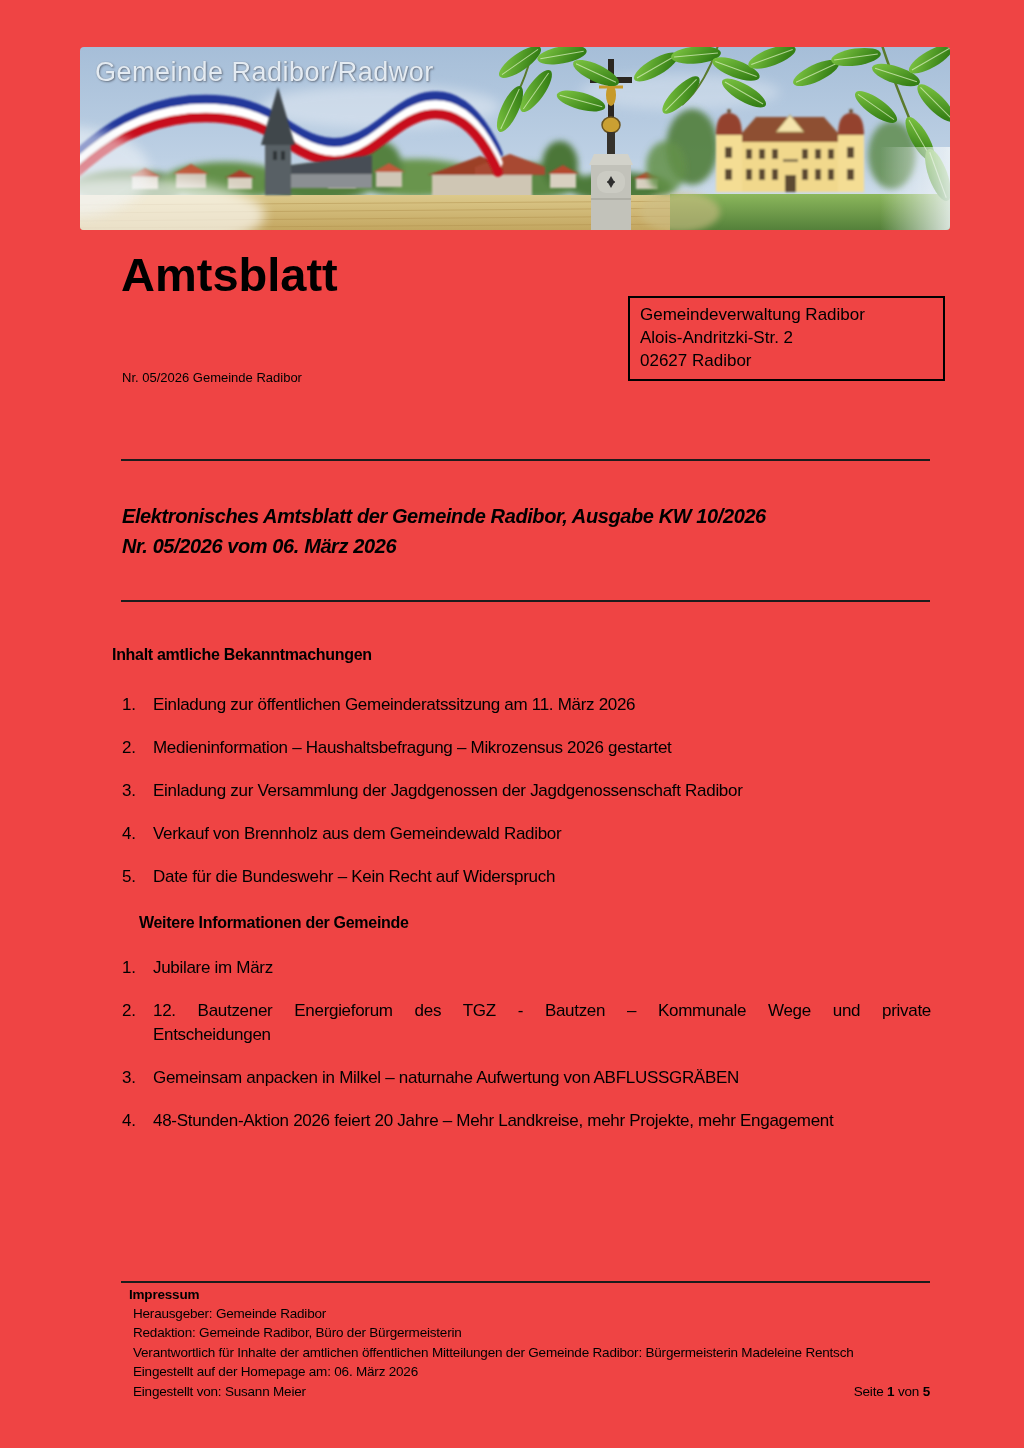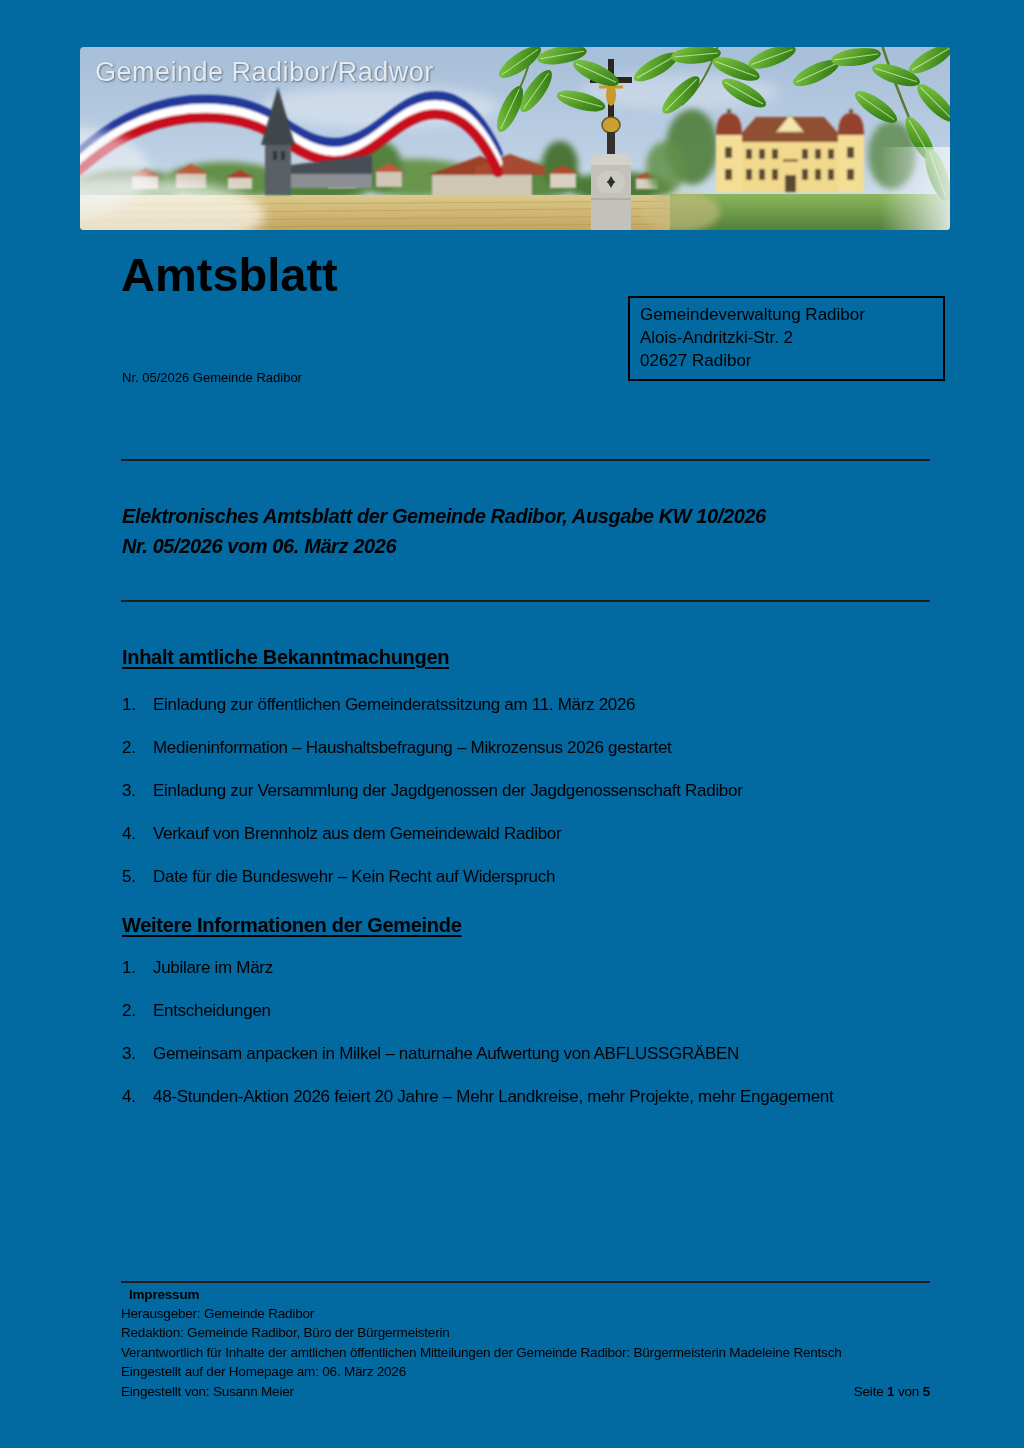--- a/index.html
+++ b/index.html
@@ -1,18 +1,18 @@
 <!DOCTYPE html>
 <html><head>
 <meta charset="utf-8">
 <style>
   * { margin:0; padding:0; box-sizing:border-box; }
   html,body { background:#ffffff; }
   body { font-family:"Liberation Sans","DejaVu Sans",sans-serif; color:#000; }
-  .page { position:relative; width:1024px; height:1448px; background:#0369a1; overflow:hidden; }
+  .page { position:relative; width:1024px; height:1448px; background:#ef4444; overflow:hidden; }
 
   
   .banner { position:absolute; left:80px; top:47px; width:870px; height:183px;
             border-radius:4px; overflow:hidden; }
   .banner svg { display:block; }
   .banner-title { position:absolute; left:15px; top:10px; font-size:27px;
                   color:#e4ebf2; letter-spacing:0.5px;
                   text-shadow:1px 1px 2px rgba(90,100,115,0.85), 0 0 1px rgba(120,130,140,0.6); }
 
   
@@ -25,42 +25,42 @@
 
   .rule { position:absolute; left:121px; width:809px; height:2px; background:#1c1c1c; }
   .rule-1 { top:459px; }
   .rule-2 { top:600px; }
 
   .edition-heading { position:absolute; left:122px; top:501px; width:809px;
                      font-size:20px; font-weight:bold; line-height:30px; letter-spacing:-0.4px;font-style:italic; }
 
   
   .cond { letter-spacing:-0.3px; }
-  .section-heading { position:absolute; left:122px; font-size:20px; font-weight:bold;
-                     text-decoration:underline; text-underline-offset:3px;
+  .section-heading { position:absolute; left:112px; font-size:16px; font-weight:bold;
+                     text-underline-offset:3px;
                      text-decoration-thickness:1.5px; letter-spacing:-0.3px; }
   .sec-head-1 { top:646px; }
-  .sec-head-2 { top:914px; }
+  .sec-head-2 { top:914px;margin-left:27px; }
 
   .toc-list { position:absolute; left:122px; width:809px; font-size:17px; line-height:24px; }
   .toc-list-1 { top:693px; }
   .toc-list-2 { top:956px; }
   .toc-item { display:flex; margin-bottom:19px; }
   .toc-item .num { flex:none; width:31px; }
   .toc-item .txt { flex:1; }
   .txt .line { display:block; }
   .txt .line:empty { display:none; }
   .txt .stretch { text-align:justify; text-align-last:justify; }
 
   
   .footer { position:absolute; left:121px; top:1281px; width:809px; }
   .footer-rule { width:100%; height:2px; background:#1c1c1c; }
   .footer .impressum { font-size:13.5px; font-weight:bold; letter-spacing:-0.2px;
                        margin-top:2px; line-height:19px;padding-left:8px; }
-  .footer .f-line { font-size:13.5px; letter-spacing:-0.2px; line-height:19.4px; }
+  .footer .f-line { font-size:13.5px; letter-spacing:-0.2px; line-height:19.4px;margin-left:12px; }
   .footer .last-row { display:flex; justify-content:space-between; align-items:baseline;gap:42px; }
   .page-indicator { font-size:13.5px; letter-spacing:-0.2px; white-space:nowrap; }
   .page-indicator b { font-weight:bold; }
 </style>
 </head>
 <body>
 
 <div class="page">
 
   <div class="banner">
@@ -320,20 +320,21 @@
     <div class="toc-item">
       <span class="num">1.</span>
       <span class="txt">
         <span class="line">Jubilare im März</span>
 
       </span>
     </div>
     <div class="toc-item">
       <span class="num">2.</span>
       <span class="txt">
+        <span class="line stretch">12. Bautzener Energieforum des TGZ - Bautzen – Kommunale Wege und private</span>
         <span class="line">Entscheidungen</span>
       </span>
     </div>
     <div class="toc-item">
       <span class="num">3.</span>
       <span class="txt">
         <span class="line">Gemeinsam anpacken in Milkel – naturnahe Aufwertung von ABFLUSSGRÄBEN</span>
 
       </span>
     </div>

